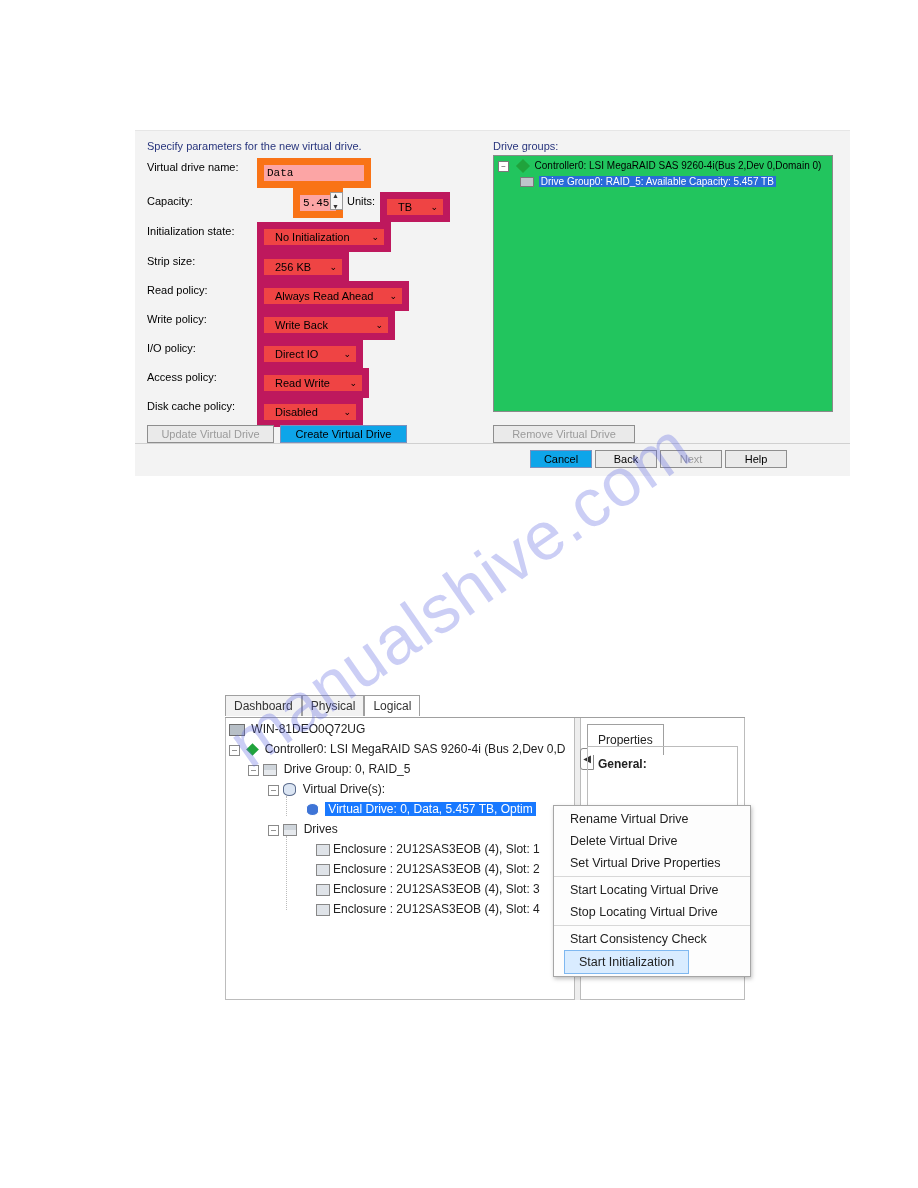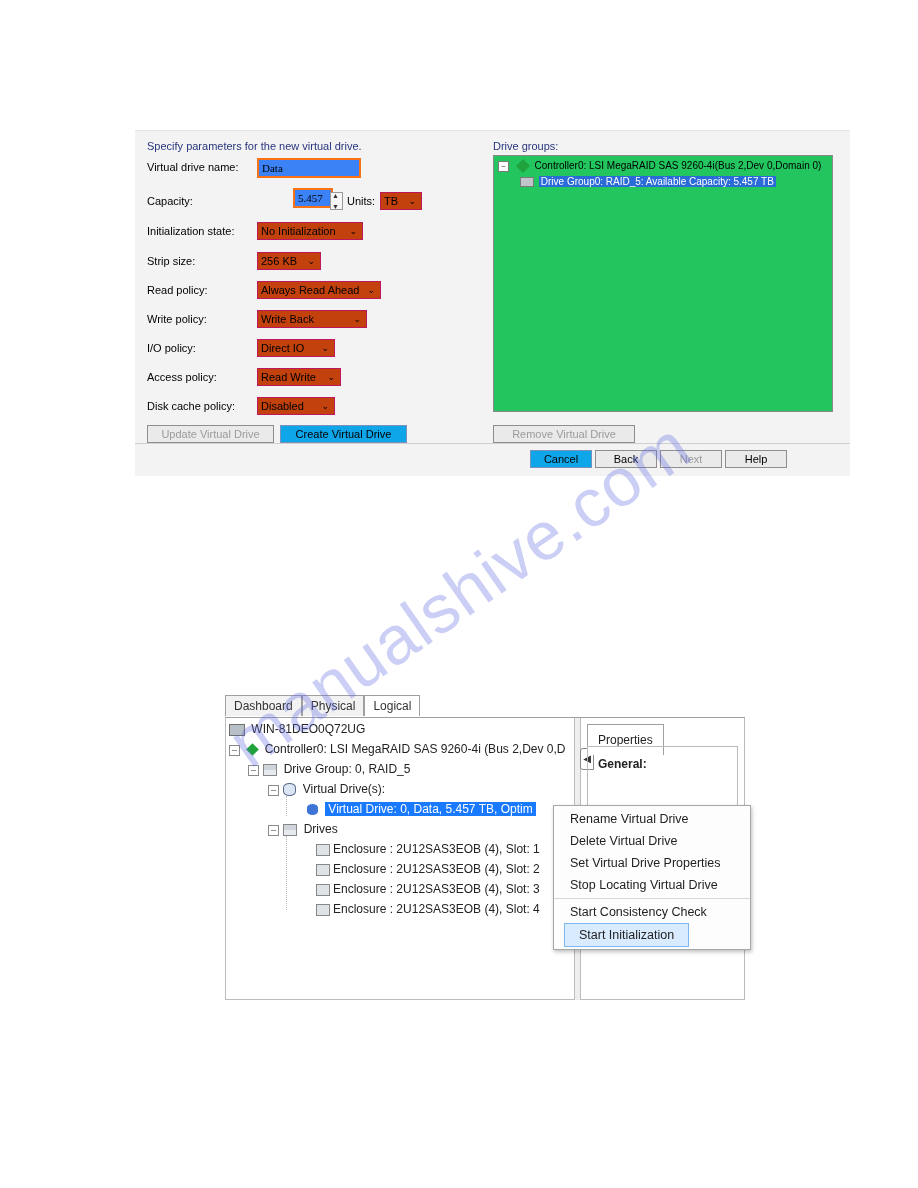--- a/index.html
+++ b/index.html
@@ -4,22 +4,22 @@
 <style>
   html,body{margin:0;padding:0;background:#fff;font-family:Verdana,Arial,sans-serif;font-size:11px;color:#000}
   .page{width:918px;height:1188px;position:relative}
   
   .watermark{position:absolute;left:50%;top:50%;transform:translate(-50%,-50%) rotate(-35deg);font-size:68px;color:rgba(92,102,224,0.32);font-weight:400;letter-spacing:1px;white-space:nowrap;pointer-events:none;z-index:5;font-family:Arial,sans-serif}
   
   .panel1{position:absolute;left:135px;top:130px;width:715px;height:345px;background:#f3f3f3;border-top:1px solid #e6e6e6}
   .rowlbl{position:absolute;left:12px}
   
   .title-left{position:absolute;left:12px;top:9px;color:#28357d}
-  .input{display:inline-block;background:#3b82f6;border:2px solid #f97316;height:16px;line-height:16px;padding:0 3px;font-size:11px;font-family:Liberation Serif, serif}
-  .sel{display:inline-block;background:#c2410c;border:1px solid #be185d;height:16px;line-height:16px;padding:0 3px;font-size:11px;font-family:inherit;position:relative}
+  .input{display:inline-block;background:#fca5a5;border:7px solid #f97316;height:16px;line-height:16px;padding:0 3px;font-size:11px;font-family:Liberation Mono, monospace}
+  .sel{display:inline-block;background:#ef4444;border:7px solid #be185d;height:16px;line-height:16px;padding:0 11px;font-size:11px;font-family:inherit;position:relative}
   .caret{position:absolute;right:5px;font-size:9px}
   .spin{display:inline-block;width:11px;height:16px;border:1px solid #999;background:#f6f6f6;vertical-align:top;font-size:7px;position:relative}
   .spin::before{content:"▲";position:absolute;left:1px;top:-1px;font-size:7px;color:#333}
   .spin::after{content:"▼";position:absolute;left:1px;bottom:-1px;font-size:7px;color:#333}
   .btn{display:inline-block;border:1px solid #8e8e8e;background:#eaeaea;padding:2px 10px;font-size:11px;color:#666;text-align:center}
   .btn.active{color:#000;background:#0ea5e9;border-color:#7a90bd}
   .btn.disabled{color:#9b9b9b}
   
   .title-right{position:absolute;left:358px;top:9px;color:#28357d}
   .treebox{position:absolute;left:358px;top:24px;width:338px;height:255px;background:#22c55e;border:1px solid #8a8a8a}
@@ -177,19 +177,20 @@
         <div class="propcontent">
           <b>General:</b>
         </div>
       </div>
     </div>
 
     <div class="ctxmenu">
       <div class="mi">Rename Virtual Drive</div>
       <div class="mi">Delete Virtual Drive</div>
       <div class="mi">Set Virtual Drive Properties</div>
+      <div class="mi sep">Start Locating Virtual Drive</div>
       <div class="mi">Stop Locating Virtual Drive</div>
       <div class="mi sep">Start Consistency Check</div>
       <div class="mi sep sel">Start Initialization</div>
     </div>
   </div>
 
 </div>
 
 </body></html>

